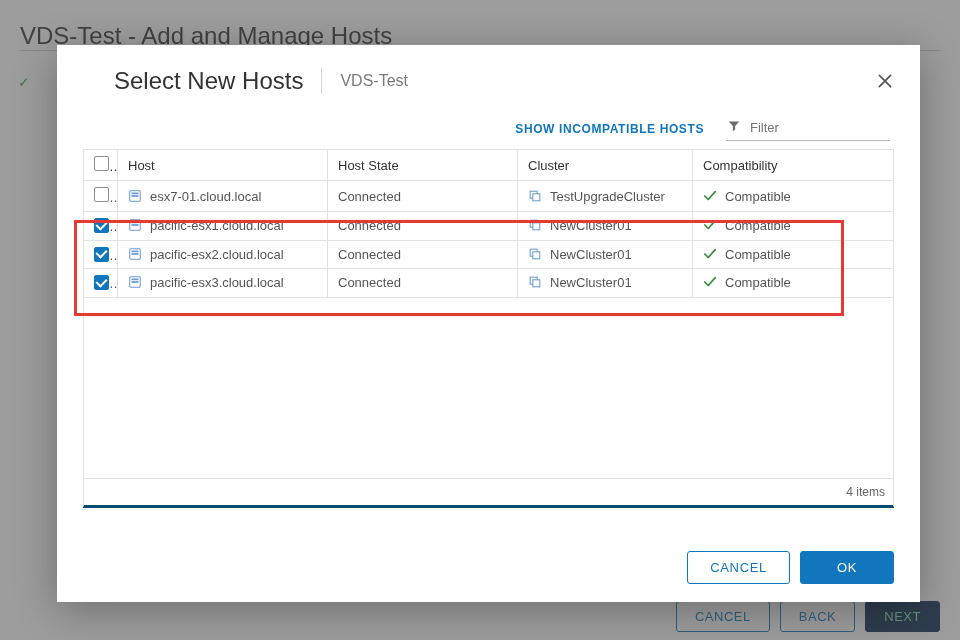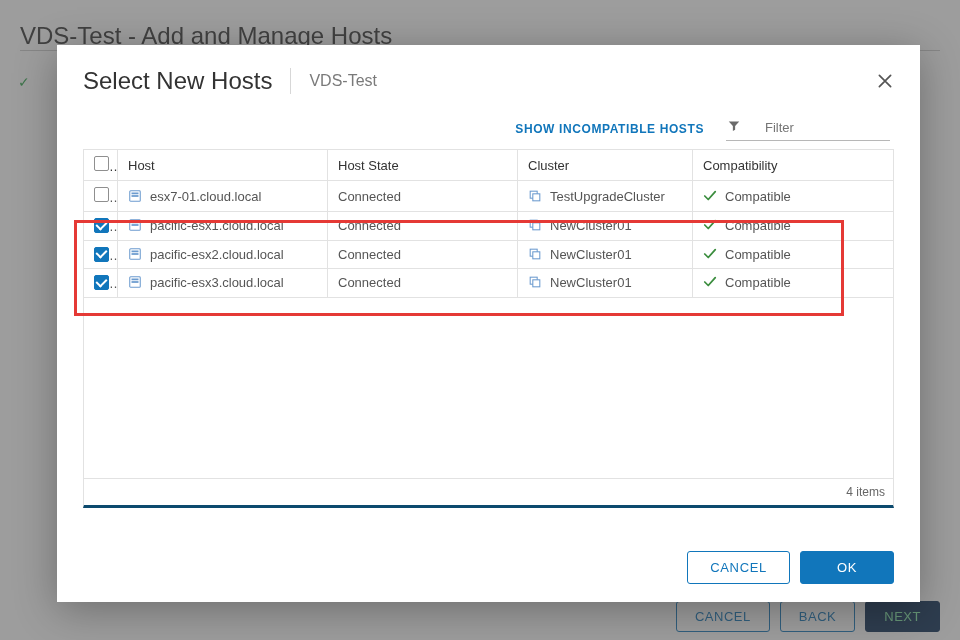--- a/index.html
+++ b/index.html
@@ -69,20 +69,21 @@
     position: absolute;
     left: 57px; top: 45px; right: 40px; bottom: 38px;
     background: #fff;
     box-shadow: 0 8px 40px rgba(0,0,0,0.3);
   }
 
   .modal-header {
     display: flex;
     align-items: center;
     padding: 22px 26px 8px 26px;
+    margin-left: 31px;
   }
   .modal-title {
     font-size: 24px;
     color: #333;
     font-weight: 400;
   }
   .modal-sep {
     width: 1px;
     height: 26px;
     background: #d7d7d7;
@@ -110,21 +111,21 @@
   .link-action {
     color: #1176bb;
     font-size: 12px;
     letter-spacing: .05em;
     font-weight: 600;
     cursor: pointer;
   }
   .filter {
     display: flex;
     align-items: center;
-    gap: 23px;
+    gap: 8px;
     color: #7a7a7a;
     font-size: 13px;
     border-bottom: 1px solid #b7b7b7;
     padding: 2px 2px 4px 2px;
     min-width: 160px;
   }
   .filter svg { width: 12px; height: 12px; fill: #6b6b6b; }
   .filter input {
     border: none;
     outline: none;

